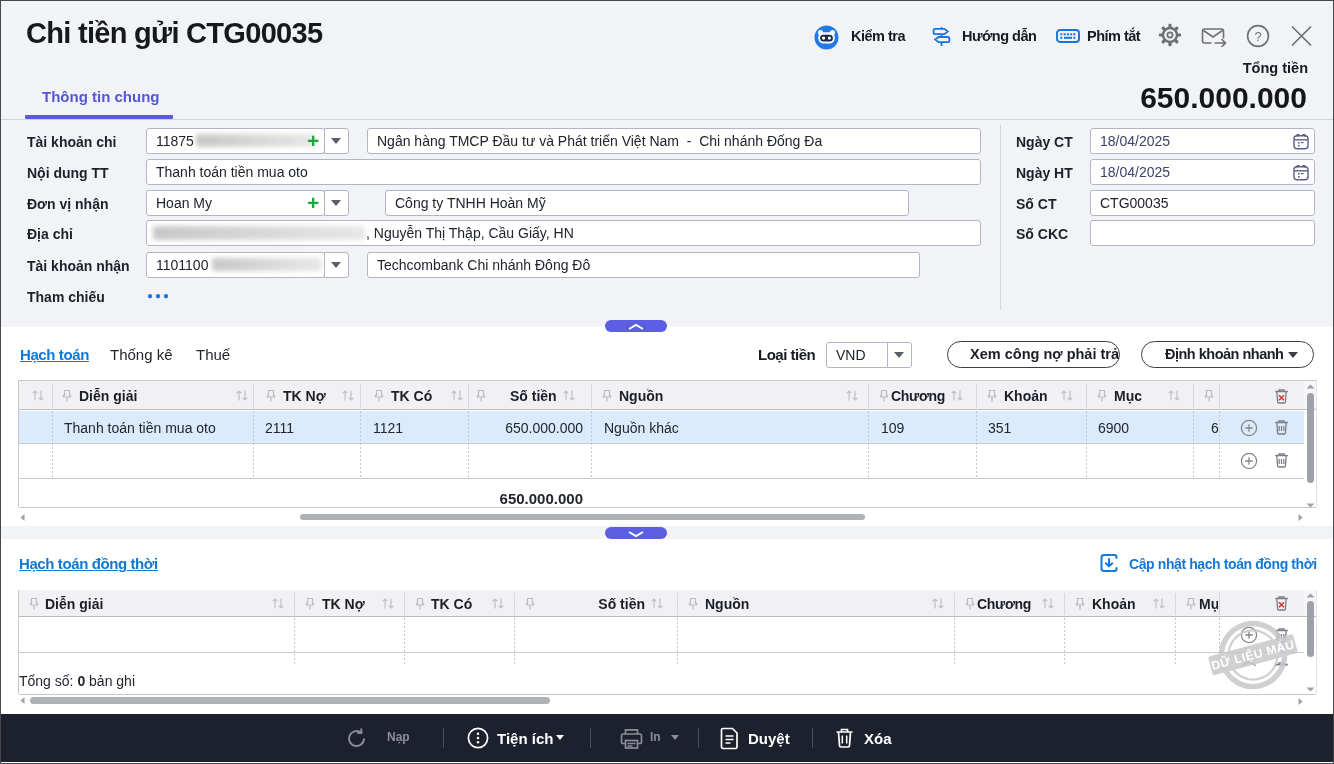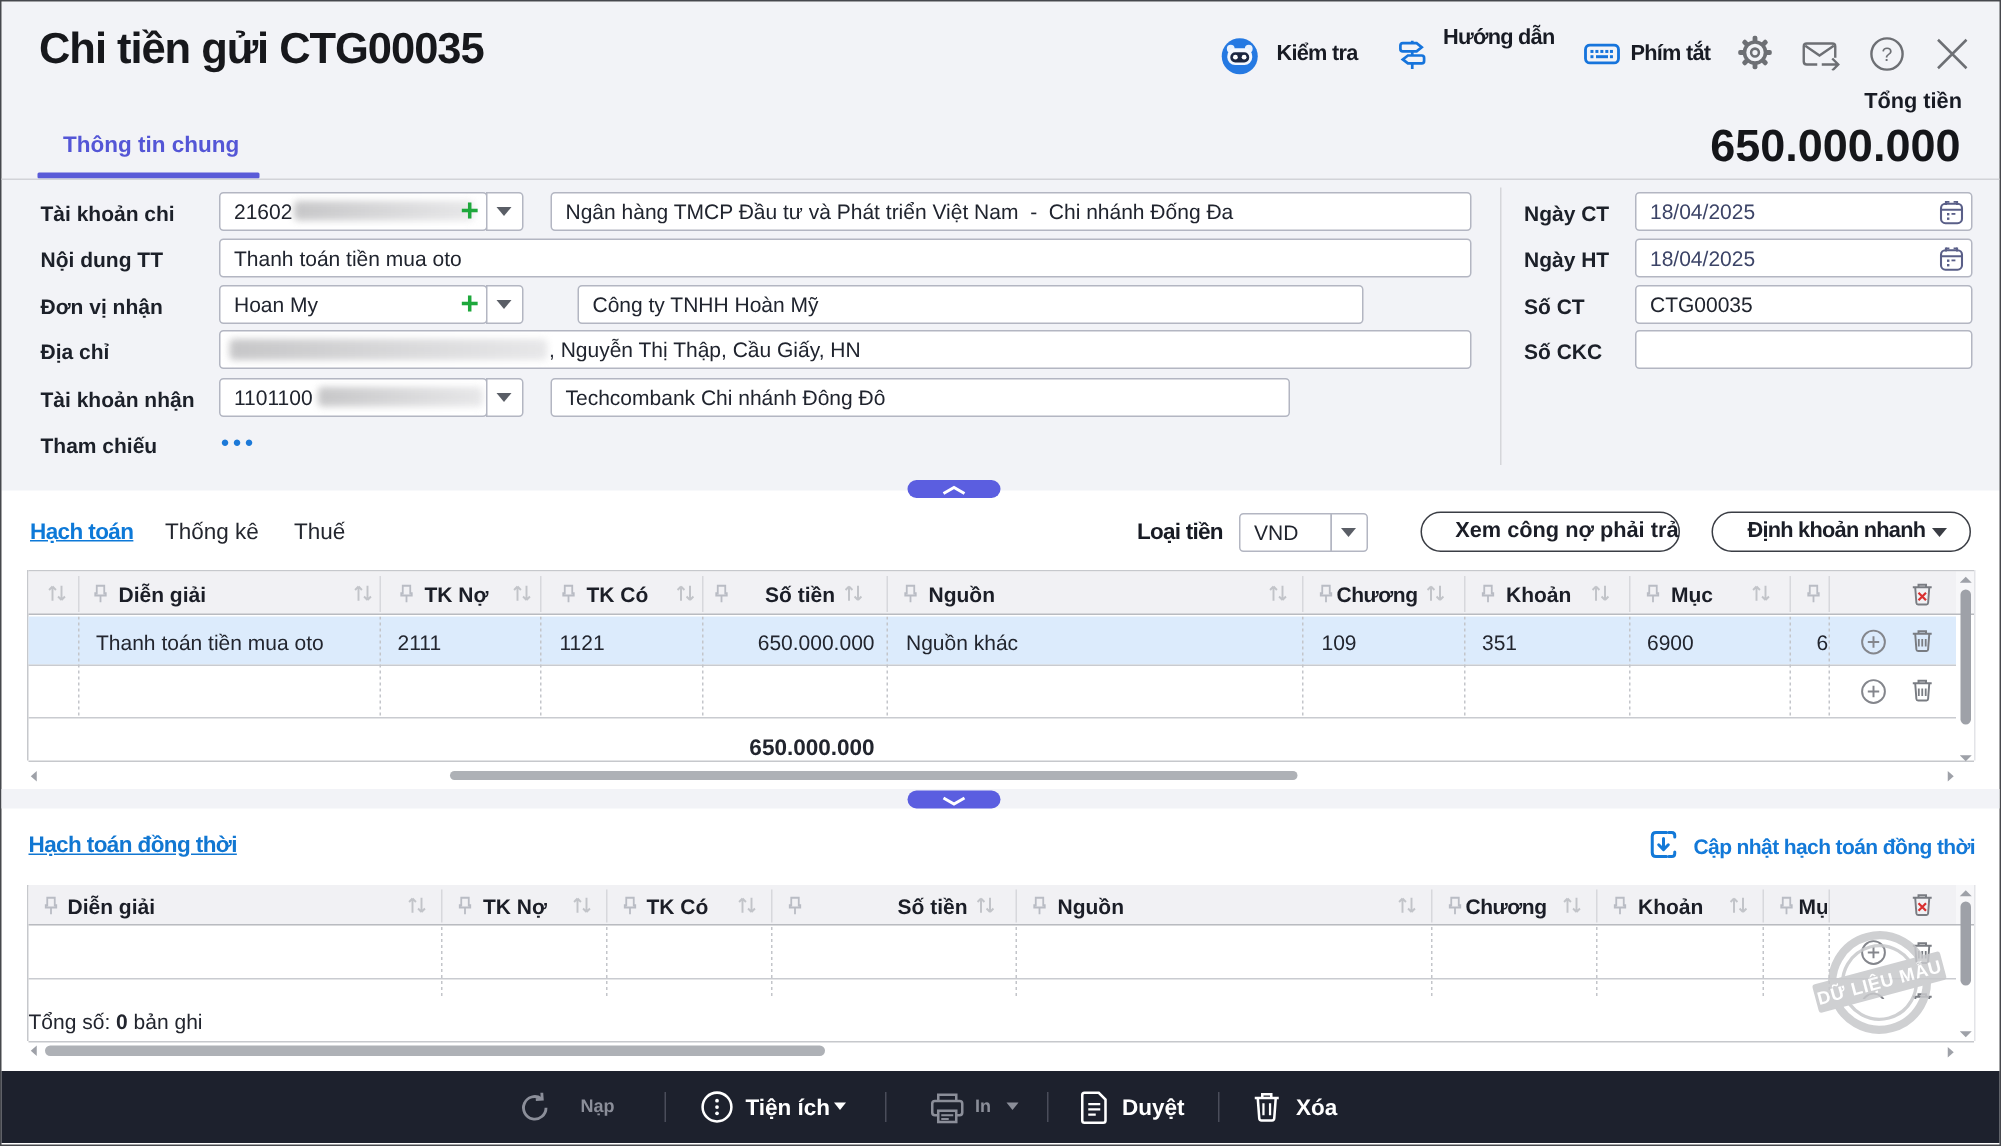--- a/index.html
+++ b/index.html
@@ -61,21 +61,21 @@
 <rect x="6.2" y="9.8" width="12.6" height="6.8" rx="3.3" fill="#1c2741"></rect>
 <circle cx="9.6" cy="13.1" r="1.6" fill="#fff"></circle>
     <circle cx="15.4" cy="13.1" r="1.6" fill="#fff"></circle>
 </svg>
 <div class="abs tbLabel" style="left:851px; top:28px;">Kiểm tra</div>
 <svg class="abs" style="left:932px; top:26px;" width="19" height="21" viewBox="0 0 19 21">
 <path d="M9.5 1.2 V20" stroke="#1674dc" stroke-width="1.8" fill="none"></path>
 <path d="M3.2 2.8 h9.2 l3.4 2.7 -3.4 2.7 h-9.2 q-1.6 0 -1.6 -1.6 v-2.2 q0 -1.6 1.6 -1.6 z" stroke="#1674dc" stroke-width="1.8" fill="#f2f3f7"></path>
 <path d="M15.8 11 h-9.2 l-3.4 2.6 3.4 2.6 h9.2 q1.6 0 1.6 -1.6 v-2 q0 -1.6 -1.6 -1.6 z" stroke="#1674dc" stroke-width="1.8" fill="#f2f3f7"></path>
 </svg>
-<div class="abs tbLabel" style="left:962px; top:17px;">Hướng dẫn</div>
+<div class="abs tbLabel" style="left:962px; top:28px;">Hướng dẫn</div>
 <svg class="abs" style="left:1056px; top:29px;" width="24" height="14" viewBox="0 0 24 14">
 <rect x="1" y="1" width="22" height="12" rx="3" stroke="#1674dc" stroke-width="1.9" fill="none"></rect>
 <rect x="4.3" y="4.3" width="2" height="2" fill="#1674dc"></rect>
     <rect x="7.6" y="4.3" width="2" height="2" fill="#1674dc"></rect>
     <rect x="10.9" y="4.3" width="2" height="2" fill="#1674dc"></rect>
     <rect x="14.2" y="4.3" width="2" height="2" fill="#1674dc"></rect>
     <rect x="17.3" y="4.3" width="2" height="2" fill="#1674dc"></rect>
 <rect x="4.3" y="7.8" width="2" height="2" fill="#1674dc"></rect>
 <rect x="8" y="7.8" width="8" height="2" fill="#1674dc"></rect>
 <rect x="17.3" y="7.8" width="2" height="2" fill="#1674dc"></rect>
@@ -106,21 +106,21 @@
 <path d="M2 1.5 L21 20.5 M21 1.5 L2 20.5" stroke="#6d6f74" stroke-width="1.7"></path>
 </svg>
 
 <div class="abs flabel" style="left:27px; top:134px;">Tài khoản chi</div>
 <div class="abs flabel" style="left:27px; top:165px;">Nội dung TT</div>
 <div class="abs flabel" style="left:27px; top:196px;">Đơn vị nhận</div>
 <div class="abs flabel" style="left:27px; top:226px;">Địa chỉ</div>
 <div class="abs flabel" style="left:27px; top:258px;">Tài khoản nhận</div>
 <div class="abs flabel" style="left:27px; top:289px;">Tham chiếu</div>
 
-<div class="inp" style="left:146px; top:128px; width:179px;">21602</div>
+<div class="inp" style="left:146px; top:128px; width:179px;">11875</div>
 <div class="blur" style="left:196px; top:134px; width:120px; height:13px;"></div>
 <div class="plus" style="left:307px; top:131px;">+</div>
 <div class="ddbox" style="left:324px; top:128px;"></div>
 <div class="caret" style="left:331px; top:138px;"></div>
 <div class="inp" style="left:367px; top:128px; width:614px;">Ngân hàng TMCP Đầu tư và Phát triển Việt Nam&nbsp; -&nbsp; Chi nhánh Đống Đa</div>
 
 <div class="inp" style="left:146px; top:159px; width:835px;">Thanh toán tiền mua oto</div>
 
 <div class="inp" style="left:146px; top:190px; width:179px;">Hoan My</div>
 <div class="plus" style="left:307px; top:193px;">+</div>
@@ -129,21 +129,21 @@
 <div class="inp" style="left:385px; top:190px; width:524px;">Công ty TNHH Hoàn Mỹ</div>
 
 <div class="inp" style="left:146px; top:220px; width:835px;"></div>
 <div class="abs" style="left:366px; top:225px; font-size:14px; color:#20242e;">, Nguyễn Thị Thập, Cầu Giấy, HN</div>
 <div class="blur" style="left:153px; top:226px; width:212px; height:14px;"></div>
 
 <div class="inp" style="left:146px; top:252px; width:179px;">1101100</div>
 <div class="blur" style="left:212px; top:258px; width:110px; height:13px;"></div>
 <div class="ddbox" style="left:324px; top:252px;"></div>
 <div class="caret" style="left:331px; top:262px;"></div>
-<div class="inp" style="left:367px; top:252px; width:493px;">Techcombank Chi nhánh Đông Đô</div>
+<div class="inp" style="left:367px; top:252px; width:553px;">Techcombank Chi nhánh Đông Đô</div>
 
 <div class="abs dots3" style="left:147px; top:290px; font-size:10px; letter-spacing:2px;">●●●</div>
 
 <div class="abs vdiv"></div>
 <div class="abs flabel" style="left:1016px; top:134px;">Ngày CT</div>
 <div class="abs flabel" style="left:1016px; top:165px;">Ngày HT</div>
 <div class="abs flabel" style="left:1016px; top:196px;">Số CT</div>
 <div class="abs flabel" style="left:1016px; top:226px;">Số CKC</div>
 <div class="inp" style="left:1090px; top:128px; width:225px; color:#3c4467;">18/04/2025</div>
 <div class="inp" style="left:1090px; top:159px; width:225px; color:#3c4467;">18/04/2025</div>

